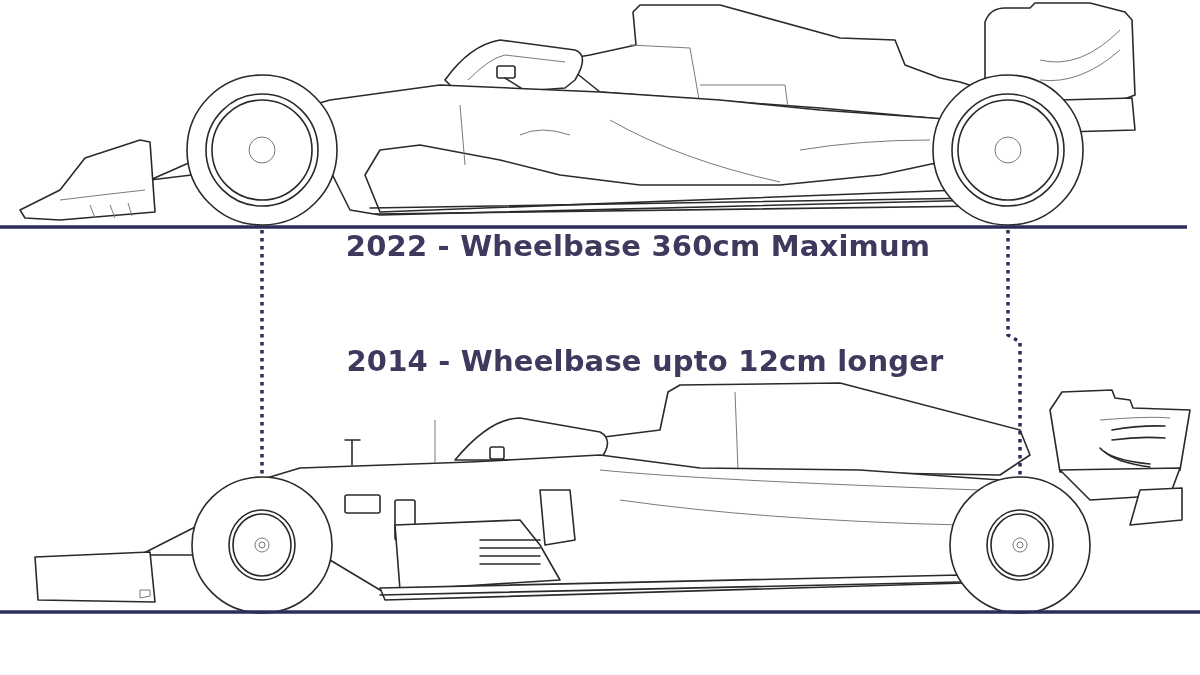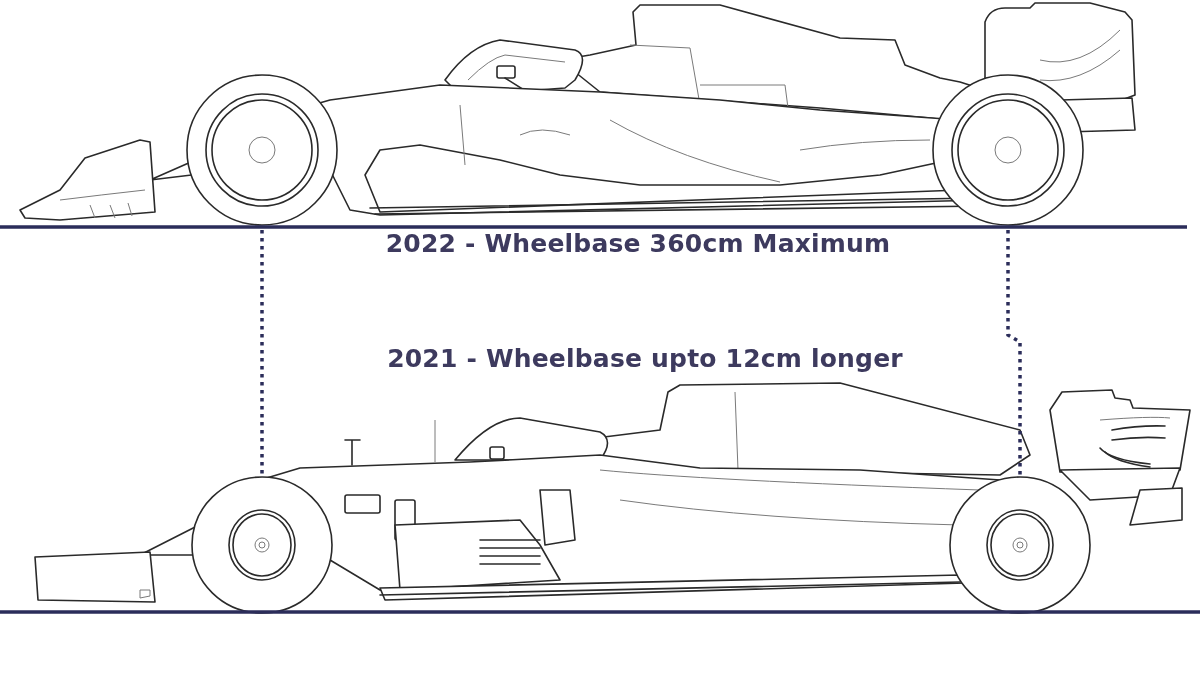--- a/index.html
+++ b/index.html
@@ -1,20 +1,20 @@
 <!DOCTYPE html>
 <html><head>
   <meta charset="utf-8">
   <style>
     html, body { margin: 0; padding: 0; background: #ffffff; }
     body { width: 1200px; height: 675px; overflow: hidden; position: relative;
            font-family: "DejaVu Sans", "Liberation Sans", sans-serif; }
     .canvas { position: absolute; left: 0; top: 0; width: 1200px; height: 675px; }
     .label {
-      position: absolute; font-weight: bold; font-size: 25px; color: #3d3a5e;
+      position: absolute; font-weight: bold; font-size: 29px; color: #3d3a5e;
       white-space: nowrap; transform: translateX(-50%); letter-spacing: 0.2px;
     }
     .label-2022 { left: 638px; top: 229px; }
     .label-2021 { left: 645px; top: 344px; }
     svg .ink { fill: none; stroke: #2a2a2a; stroke-width: 1.6; stroke-linejoin: round; stroke-linecap: round; }
     svg .thin { fill: none; stroke: #7a7a7a; stroke-width: 1; }
     svg .fillw { fill: #ffffff; stroke: #2a2a2a; stroke-width: 1.6; stroke-linejoin: round; }
     svg .ground { stroke: #2b2d5a; stroke-width: 3.5; }
     svg .guide { stroke: #2b2d5a; stroke-width: 3.5; stroke-dasharray: 3.5 4.5; fill: none; }
   </style>
@@ -124,13 +124,13 @@
   </g>
 
   <line class="ground" x1="0" y1="227" x2="1187" y2="227"></line>
   <line class="ground" x1="0" y1="612" x2="1200" y2="612"></line>
 
   <line class="guide" x1="262" y1="230" x2="262" y2="477"></line>
   <path class="guide" d="M1008,230 L1008,335 L1020,342 L1020,475"></path>
 </svg>
 
 <div class="label label-2022">2022 - Wheelbase 360cm Maximum</div>
-<div class="label label-2021">2021 - Wheelbase upto 12cm longer</div>
+<div class="label label-2021">2014 - Wheelbase upto 12cm longer</div>
 
 </body></html>

